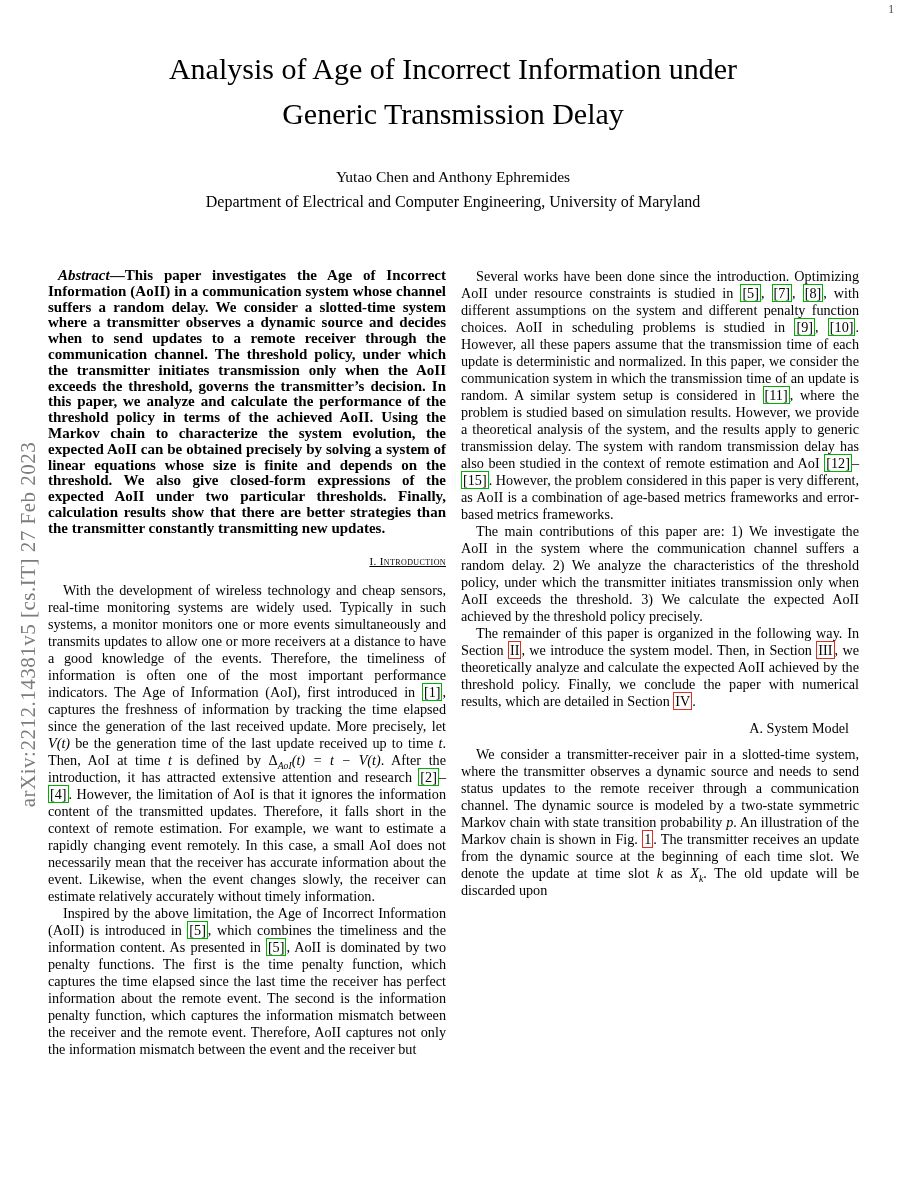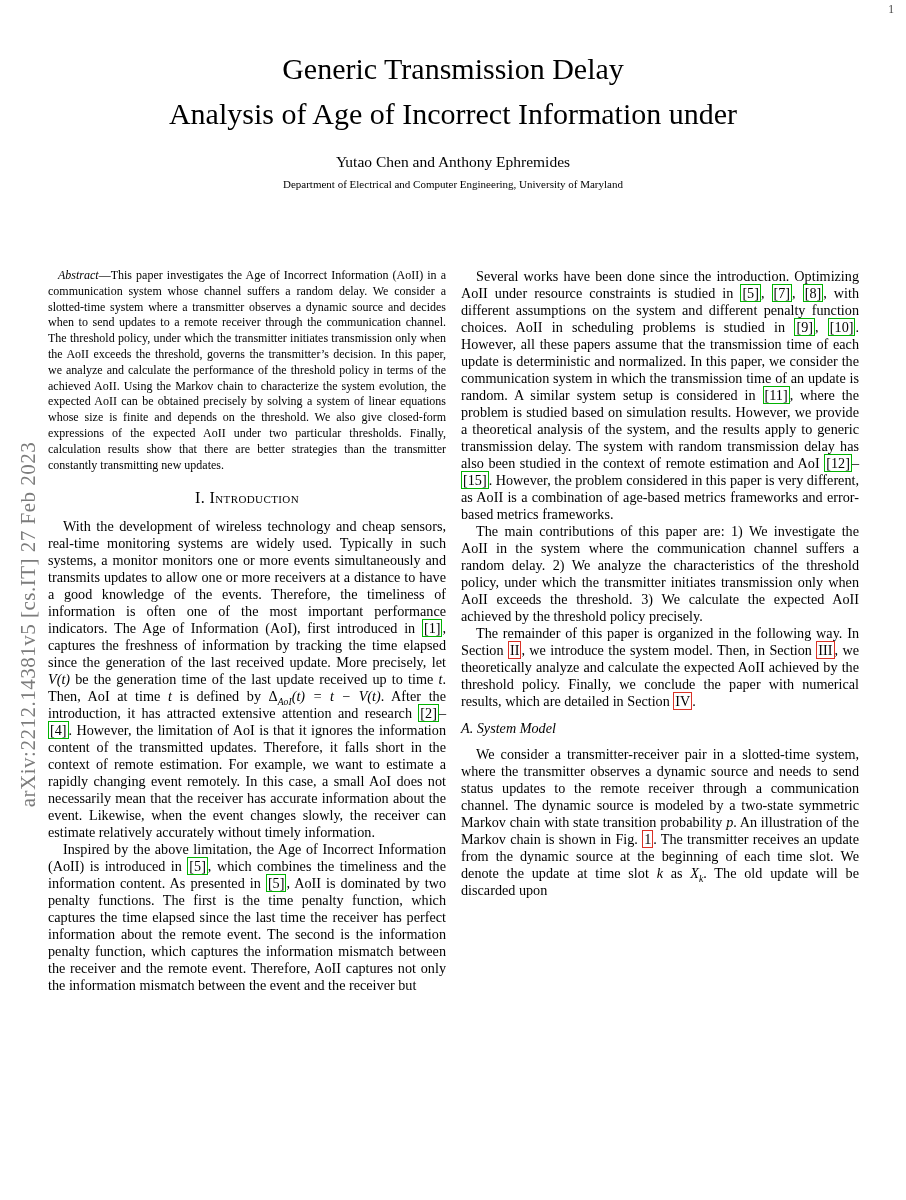--- a/index.html
+++ b/index.html
@@ -10,60 +10,60 @@
     font-family:"Liberation Serif", "DejaVu Serif", serif;
   }
   .page-number { position:absolute; top:3px; right:12px; font-size:11.5px; color:#444; }
   .arxiv-strip {
     position:absolute; left:-272px; top:612px; width:600px; text-align:center;
     transform:rotate(-90deg); transform-origin:center;
     font-size:21px; color:var(--sidebar,#7c7c7c); letter-spacing:0.5px; white-space:nowrap;
   }
   .header { position:absolute; top:46px; left:0; width:100%; text-align:center; }
   .title { font-size:30px; line-height:1.5; font-weight:400; }
-  .authors { margin-top:17px; font-size:15.5px; }
-  .affiliation { margin-top:7px; font-size:11px; }
+  .authors { margin-top:32px; font-size:15.5px; }
+  .affiliation { margin-top:7px; font-size:16px; }
   .col {
     position:absolute; top:268px; width:398px;
     font-size:14.2px; line-height:17px; text-align:justify;
   }
   .col-left  { left:48px; }
   .col-right { left:461px; }
   .para { margin:0; }
   .para.indent { text-indent:15px; }
-  .para.abstract { font-weight:normal; font-size:12px; line-height:15.8px; text-indent:10px; }
+  .para.abstract { font-weight:bold; font-size:15px; line-height:15.8px; text-indent:10px; }
   .st-bi { font-style:italic; }
   .st-math { font-style:italic;margin-top:44px; }
   sub.msub { font-size:0.68em; font-style:italic; line-height:0; }
   .sec-heading {
-    text-align:center; font-weight:400; font-size:16px;
+    text-align:right; font-weight:400; font-size:11px;
     font-variant:small-caps; letter-spacing:0.4px;
-    margin:16px 0 12px; text-indent:0;
+    margin:16px 0 12px; text-indent:0;text-decoration:underline;
   }
   .sub-heading {
-    text-align:left; font-weight:400; font-style:italic; font-size:14.2px;
-    margin:10px 0 9px; text-indent:0;
+    text-align:right; font-weight:400; font-size:14.2px;
+    margin:10px 10px 9px; text-indent:0;
   }
   .box {
     border:1px solid; padding:0 1px; color:inherit; text-decoration:none; cursor:pointer;
   }
   .box.cite { border-color:var(--cite,#00b200); }
   .box.ref  { border-color:var(--ref,#d93025); }
 </style>
 </head>
 <body>
 
 <div class="page">
   <div class="page-number">1</div>
   <div class="arxiv-strip">arXiv:2212.14381v5 [cs.IT] 27 Feb 2023</div>
 
   <div class="header">
     <div class="title">
+      <div>Analysis of Age of Incorrect Information under</div>
       <div>Generic Transmission Delay</div>
-      <div>Analysis of Age of Incorrect Information under</div>
     </div>
     <div class="authors">Yutao Chen and Anthony Ephremides</div>
     <div class="affiliation">Department of Electrical and Computer Engineering, University of Maryland</div>
   </div>
 
   <div class="col col-left">
       <p class="para abstract"><span class="st-bi">Abstract</span><span>—This paper investigates the Age of Incorrect Information (AoII) in a communication system whose channel suffers a random delay. We consider a slotted-time system where a transmitter observes a dynamic source and decides when to send updates to a remote receiver through the communication channel. The threshold policy, under which the transmitter initiates transmission only when the AoII exceeds the threshold, governs the transmitter’s decision. In this paper, we analyze and calculate the performance of the threshold policy in terms of the achieved AoII. Using the Markov chain to characterize the system evolution, the expected AoII can be obtained precisely by solving a system of linear equations whose size is finite and depends on the threshold. We also give closed-form expressions of the expected AoII under two particular thresholds. Finally, calculation results show that there are better strategies than the transmitter constantly transmitting new updates.</span></p>
       <h2 class="sec-heading">I. Introduction</h2>
       <p class="para indent"><span>With the development of wireless technology and cheap sensors, real-time monitoring systems are widely used. Typically in such systems, a monitor monitors one or more events simultaneously and transmits updates to allow one or more receivers at a distance to have a good knowledge of the events. Therefore, the timeliness of information is often one of the most important performance indicators. The Age of Information (AoI), first introduced in </span><span class="box cite">[1]</span><span>, captures the freshness of information by tracking the time elapsed since the generation of the last received update. More precisely, let </span><span class="st-math">V(t)</span><span> be the generation time of the last update received up to time </span><span class="st-math">t</span><span>. Then, AoI at time </span><span class="st-math">t</span><span> is defined by Δ</span><sub class="msub">AoI</sub><span class="st-math">(t) = t − V(t)</span><span>. After the introduction, it has attracted extensive attention and research </span><span class="box cite">[2]</span><span>–</span><span class="box cite">[4]</span><span>. However, the limitation of AoI is that it ignores the information content of the transmitted updates. Therefore, it falls short in the context of remote estimation. For example, we want to estimate a rapidly changing event remotely. In this case, a small AoI does not necessarily mean that the receiver has accurate information about the event. Likewise, when the event changes slowly, the receiver can estimate relatively accurately without timely information.</span></p>
       <p class="para indent"><span>Inspired by the above limitation, the Age of Incorrect Information (AoII) is introduced in </span><span class="box cite">[5]</span><span>, which combines the timeliness and the information content. As presented in </span><span class="box cite">[5]</span><span>, AoII is dominated by two penalty functions. The first is the time penalty function, which captures the time elapsed since the last time the receiver has perfect information about the remote event. The second is the information penalty function, which captures the information mismatch between the receiver and the remote event. Therefore, AoII captures not only the information mismatch between the event and the receiver but</span></p>

